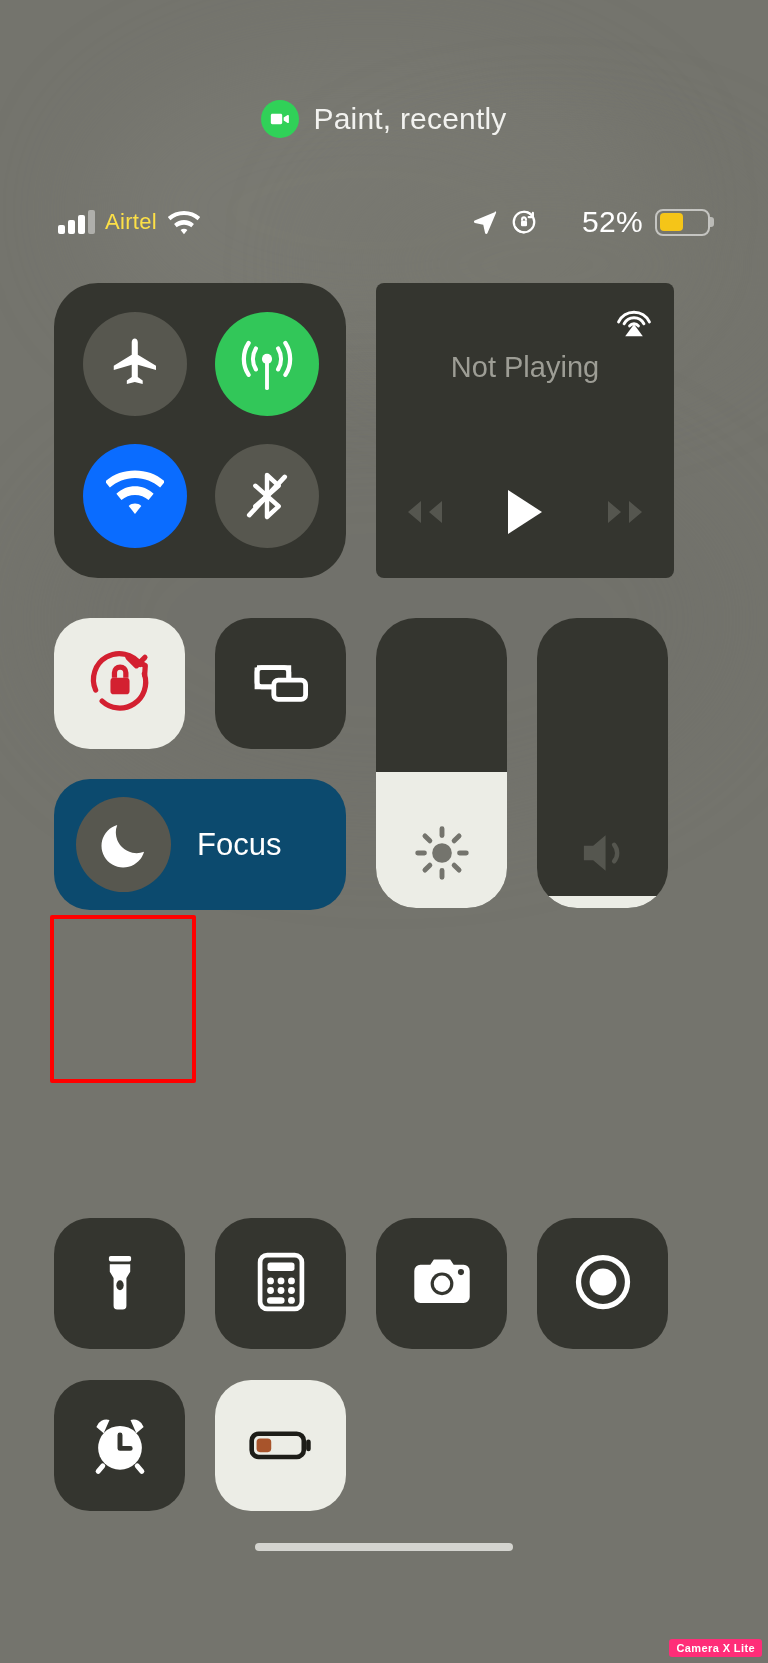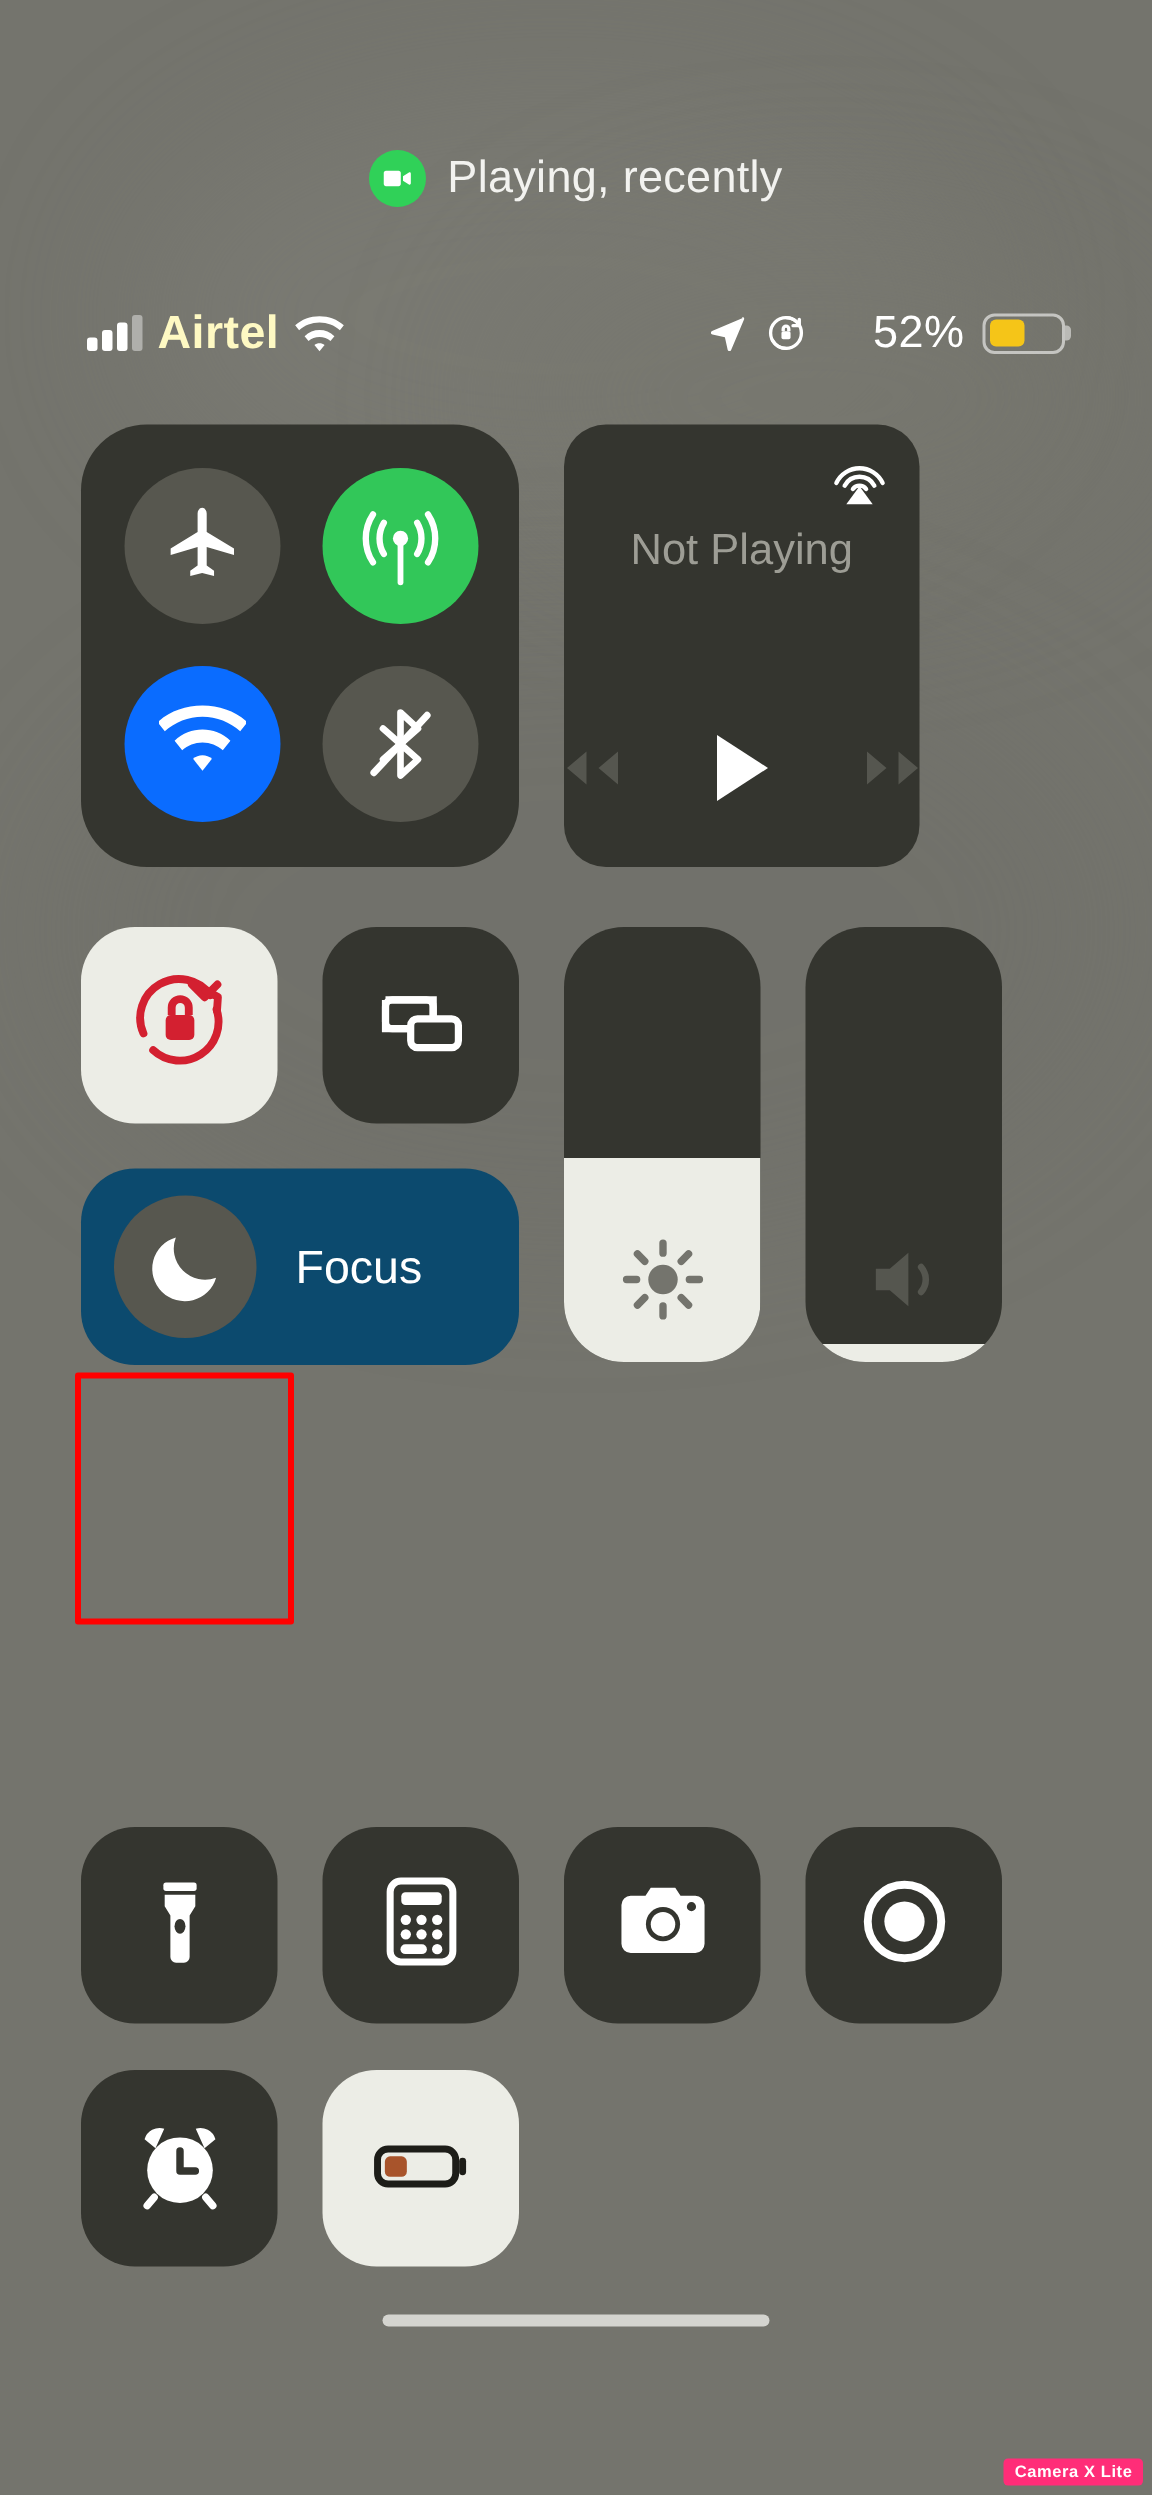--- a/index.html
+++ b/index.html
@@ -38,21 +38,21 @@
     padding:0 58px;
   }
   .sb-left{ display:flex; align-items:center; gap:10px; }
   .sb-right{ display:flex; align-items:center; gap:12px; margin-left:auto; }
   .sig-bars{ display:flex; align-items:flex-end; gap:3px; height:24px; }
   .sig-bars i{ display:block; width:7px; border-radius:2px; background:#ffffff; }
   .sig-bars i.b1{ height:9px; }
   .sig-bars i.b2{ height:14px; }
   .sig-bars i.b3{ height:19px; }
   .sig-bars i.b4{ height:24px; background:rgba(255,255,255,.42); }
-  .carrier{ color:#fef9c3; font-size:31px; font-weight:700; letter-spacing:.3px; }
+  .carrier{ color:#fde047; font-size:22px; font-weight:400; letter-spacing:.3px; }
   .wifi-ico svg{ width:34px; height:26px; display:block; }
   .loc-ico svg{ width:27px; height:27px; display:block; }
   .rot-ico svg{ width:28px; height:28px; display:block; }
   .batt-pct{ color:#fff; font-size:30px; font-weight:400; letter-spacing:.3px;margin-left:32px; }
   .batt{
     width:55px; height:27px; border:2.4px solid rgba(255,255,255,.58);
     border-radius:8px; position:relative; display:flex; align-items:center; padding:2.5px;
   }
   .batt::after{
     content:""; position:absolute; right:-6px; top:50%; transform:translateY(-50%);
@@ -76,22 +76,22 @@
   .circ.off{ background:#57574f; }
   .circ.cell{ background:#32c759; }
   .circ.wifi{ background:#0a6cff; }
   .c-tl{ left:29px;  top:29px; }
   .c-tr{ left:161px; top:29px; }
   .c-bl{ left:29px;  top:161px; }
   .c-br{ left:161px; top:161px; }
   .circ svg{ display:block; }
 
   .media-module{
-    position:absolute; left:322px; top:0; width:237px; height:295px;
-    border-radius:28px; background:#34352f;
+    position:absolute; left:322px; top:0; width:298px; height:295px;
+    border-radius:8px; background:#34352f;
   }
   .airplay{ position:absolute; right:18px; top:14px; width:44px; height:44px; }
   .airplay svg{ width:44px; height:44px; display:block; }
   .np-title{
     position:absolute; left:0; top:68px; width:100%; text-align:center;
     color:#9d9d95; font-size:29px; font-weight:500;
   }
   .media-ctrls{
     position:absolute; left:0; bottom:42px; width:100%;
     display:flex; align-items:center; justify-content:center; gap:58px;
@@ -167,21 +167,21 @@
 <div class="bg-blob blob1"></div>
 <div class="bg-blob blob2"></div>
 <div class="bg-blob blob3"></div>
 
 <div class="top-banner">
   <div class="cam-badge">
     <svg viewBox="0 0 24 24" fill="#ffffff">
         <path d="M3.6 6.4h9.2c.9 0 1.6.7 1.6 1.6v8c0 .9-.7 1.6-1.6 1.6H3.6c-.9 0-1.6-.7-1.6-1.6V8c0-.9.7-1.6 1.6-1.6zM16 10.4l4.3-2.7c.6-.4 1.4 0 1.4.8v7c0 .8-.8 1.2-1.4.8L16 13.6v-3.2z"></path>
       </svg>
   </div>
-  <span class="banner-text">Playing, recently</span>
+  <span class="banner-text">Paint, recently</span>
 </div>
 
 <div class="status-bar">
   <div class="sb-left">
     <span class="sig-bars">
       <i class="b1"></i>
         <i class="b2"></i>
         <i class="b3"></i>
         <i class="b4"></i>
     </span>

